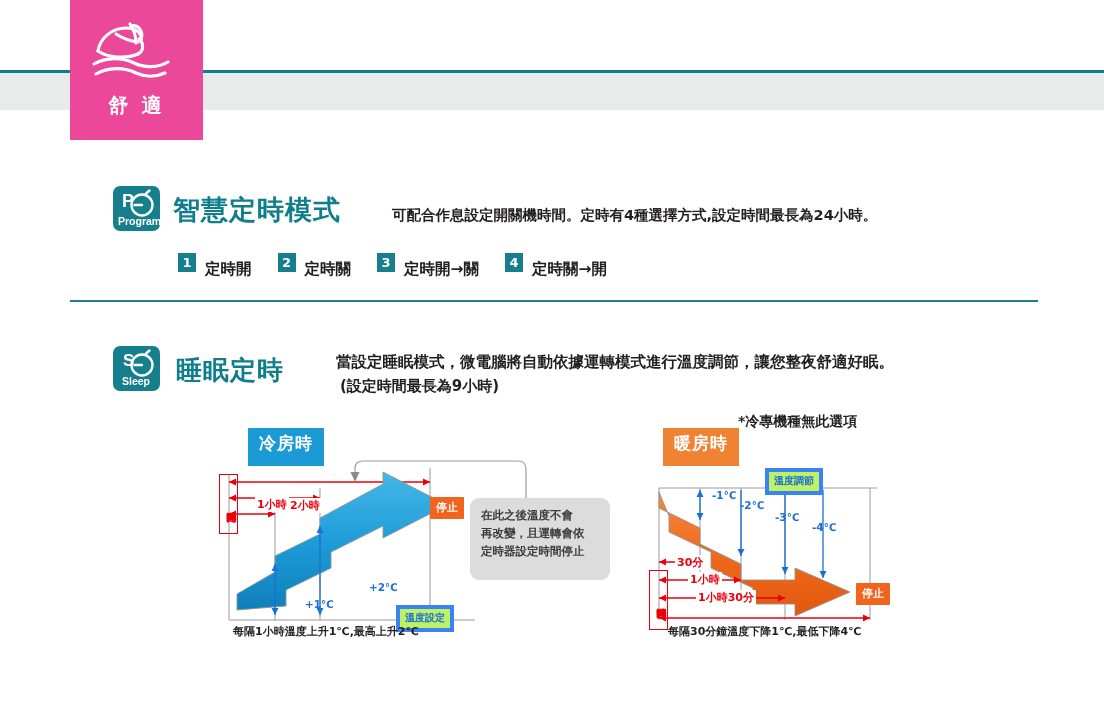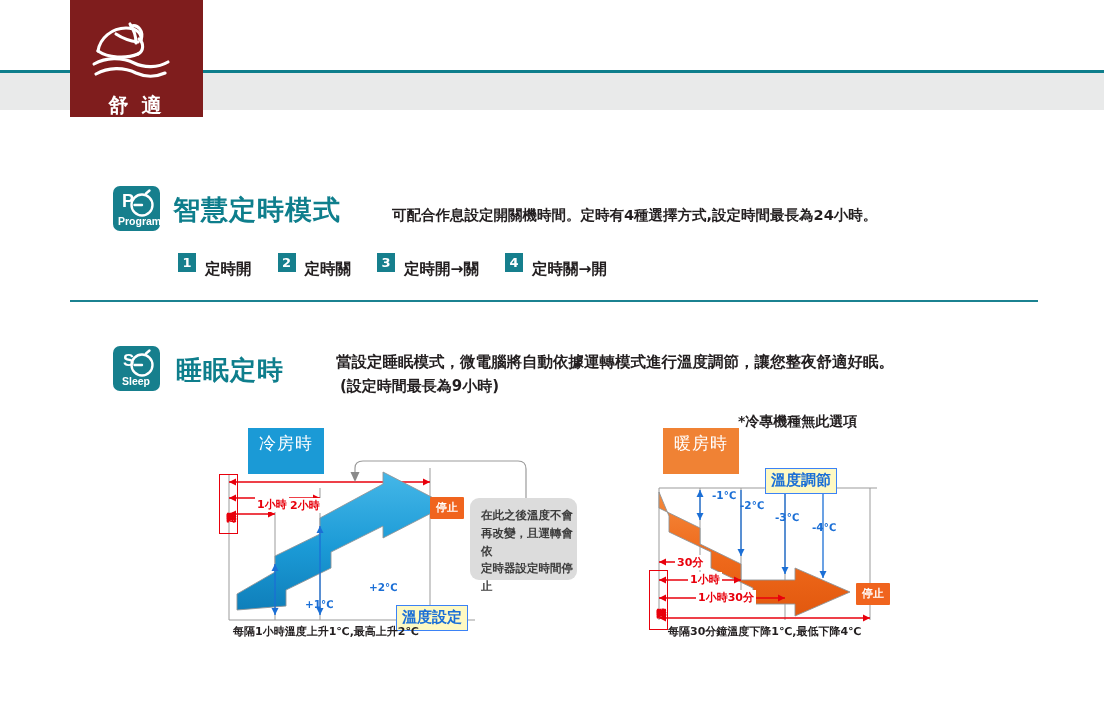--- a/index.html
+++ b/index.html
@@ -8,21 +8,21 @@
     background:#ffffff;
     font-family:"DejaVu Sans","Liberation Sans",sans-serif;
     -webkit-font-smoothing:antialiased;
   }
   .layer{position:absolute;}
 
   
   #gray-band{left:0;top:72px;width:1104px;height:38px;background:#e9eaea;}
   #teal-rule{left:0;top:70px;width:1104px;height:3px;background:#0e7e8c;}
   #comfort-tile{
-    left:70px;top:0;width:133px;height:117px;background:#7f1d1d;
+    left:70px;top:0;width:133px;height:140px;background:#ec4899;
   }
   #comfort-icon{position:absolute;left:16px;top:18px;width:100px;height:62px;}
   #comfort-label{
     position:absolute;left:0;top:92px;width:133px;text-align:center;
     color:#ffffff;font-size:20px;font-weight:700;letter-spacing:3px;
   }
 
   
   .feat-icon{
     width:47px;height:45px;border-radius:7px;background:#167f8d;
@@ -67,22 +67,22 @@
     position:absolute;left:336px;top:352px;
     font-size:15.5px;font-weight:700;color:#231f20;white-space:nowrap;
   }
   #sleep-desc2{
     position:absolute;left:340px;top:377px;
     font-size:15px;font-weight:700;color:#231f20;white-space:nowrap;
   }
 
   
   .mode-badge{
-    position:absolute;color:#ffffff;font-size:17px;font-weight:400;
-    padding:4px 11px 19px 11px;letter-spacing:1px;white-space:nowrap;
+    position:absolute;color:#ffffff;font-size:17px;font-weight:700;
+    padding:4px 11px 11px 11px;letter-spacing:1px;white-space:nowrap;
   }
   #cool-badge{left:248px;top:428px;background:#1b9ad6;}
   #heat-badge{left:663px;top:428px;background:#f08234;}
   #heat-note{
     position:absolute;left:738px;top:413px;font-size:14px;
     font-weight:700;color:#231f20;white-space:nowrap;
   }
 
   .axis-label{
     position:absolute;border:1px solid #e8000c;color:#e8000c;
@@ -96,30 +96,30 @@
   }
   .temptag{
     position:absolute;color:#1b6fd6;font-size:10.5px;font-weight:700;
     white-space:nowrap;
   }
   .stop-badge{
     position:absolute;background:#f0641e;color:#fff;border-radius:1px;
     font-size:11px;font-weight:700;padding:3px 6px 4px 6px;white-space:nowrap;
   }
   .setbox{
-    position:absolute;border:1px solid #3b82f6;color:#1b6fd6;
-    font-size:15px;font-weight:700;padding:2px 5px 3px 5px;
-    white-space:nowrap;background:#fef9c3;
+    position:absolute;border:4px solid #3b82f6;color:#1b6fd6;
+    font-size:10px;font-weight:700;padding:2px 5px 3px 5px;
+    white-space:nowrap;background:#bef264;
   }
   .caption{
     position:absolute;font-size:11px;font-weight:700;color:#231f20;
     white-space:nowrap;
   }
   #note-box{
-    position:absolute;left:470px;top:498px;width:107px;height:82px;
+    position:absolute;left:470px;top:498px;width:140px;height:82px;
     background:#dcdcdc;border-radius:9px;
   }
   #note-box p{
     margin:0;padding:0;color:#3b3b3b;font-size:11.5px;font-weight:700;
     line-height:1.55;text-align:left;
   }
   #note-box .inner{position:absolute;left:11px;top:9px;}
 </style>
 </head>
 <body>

